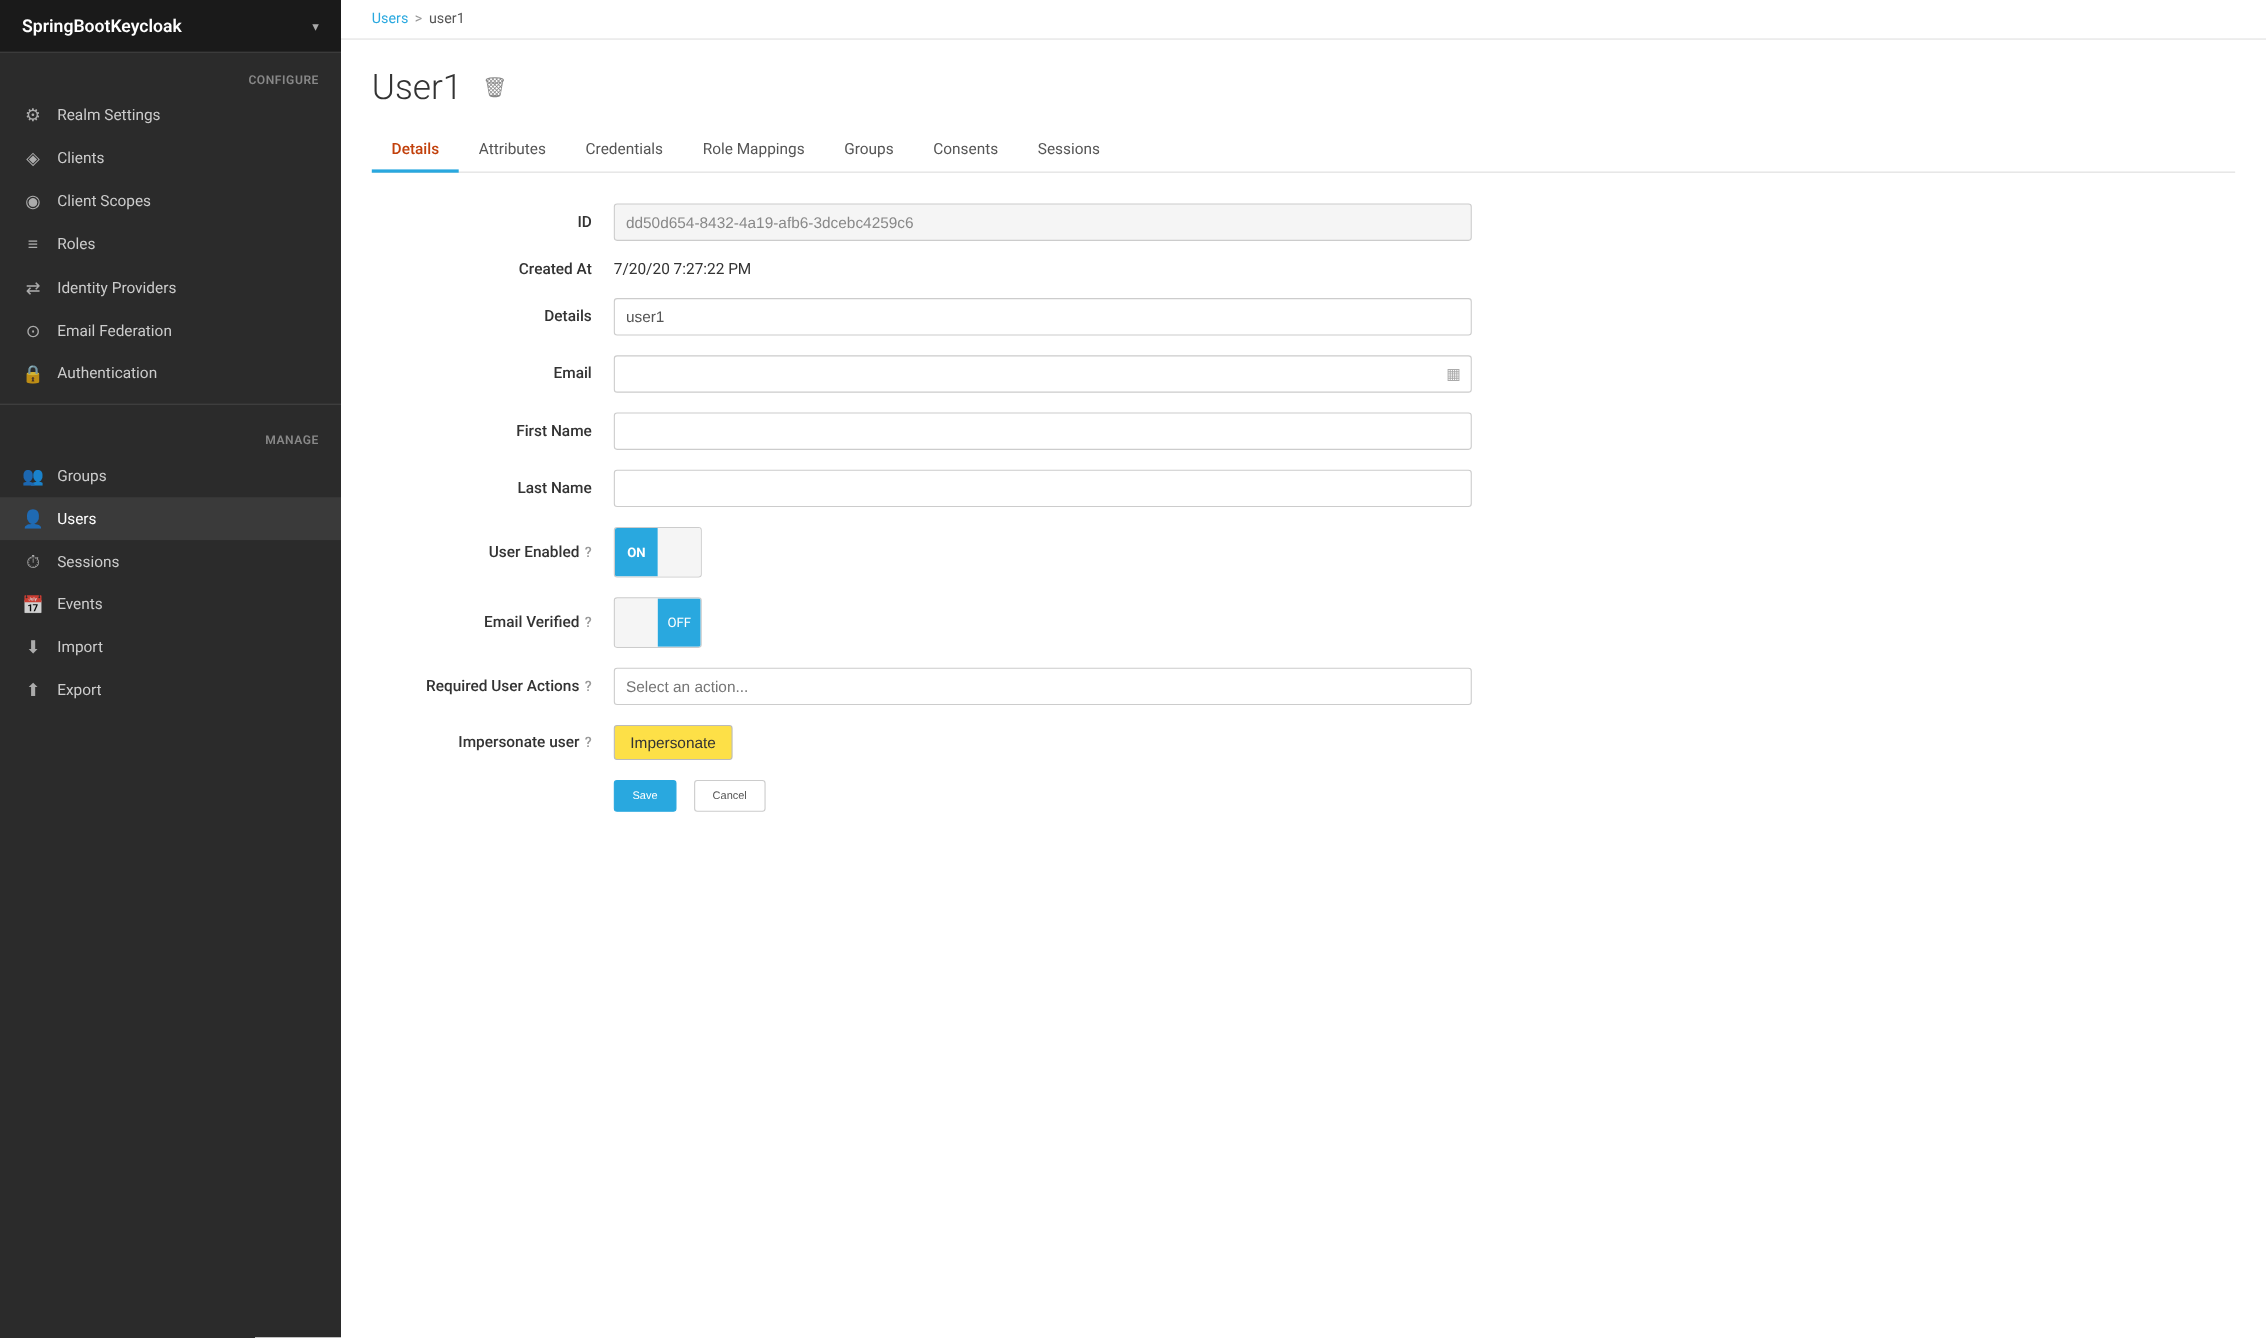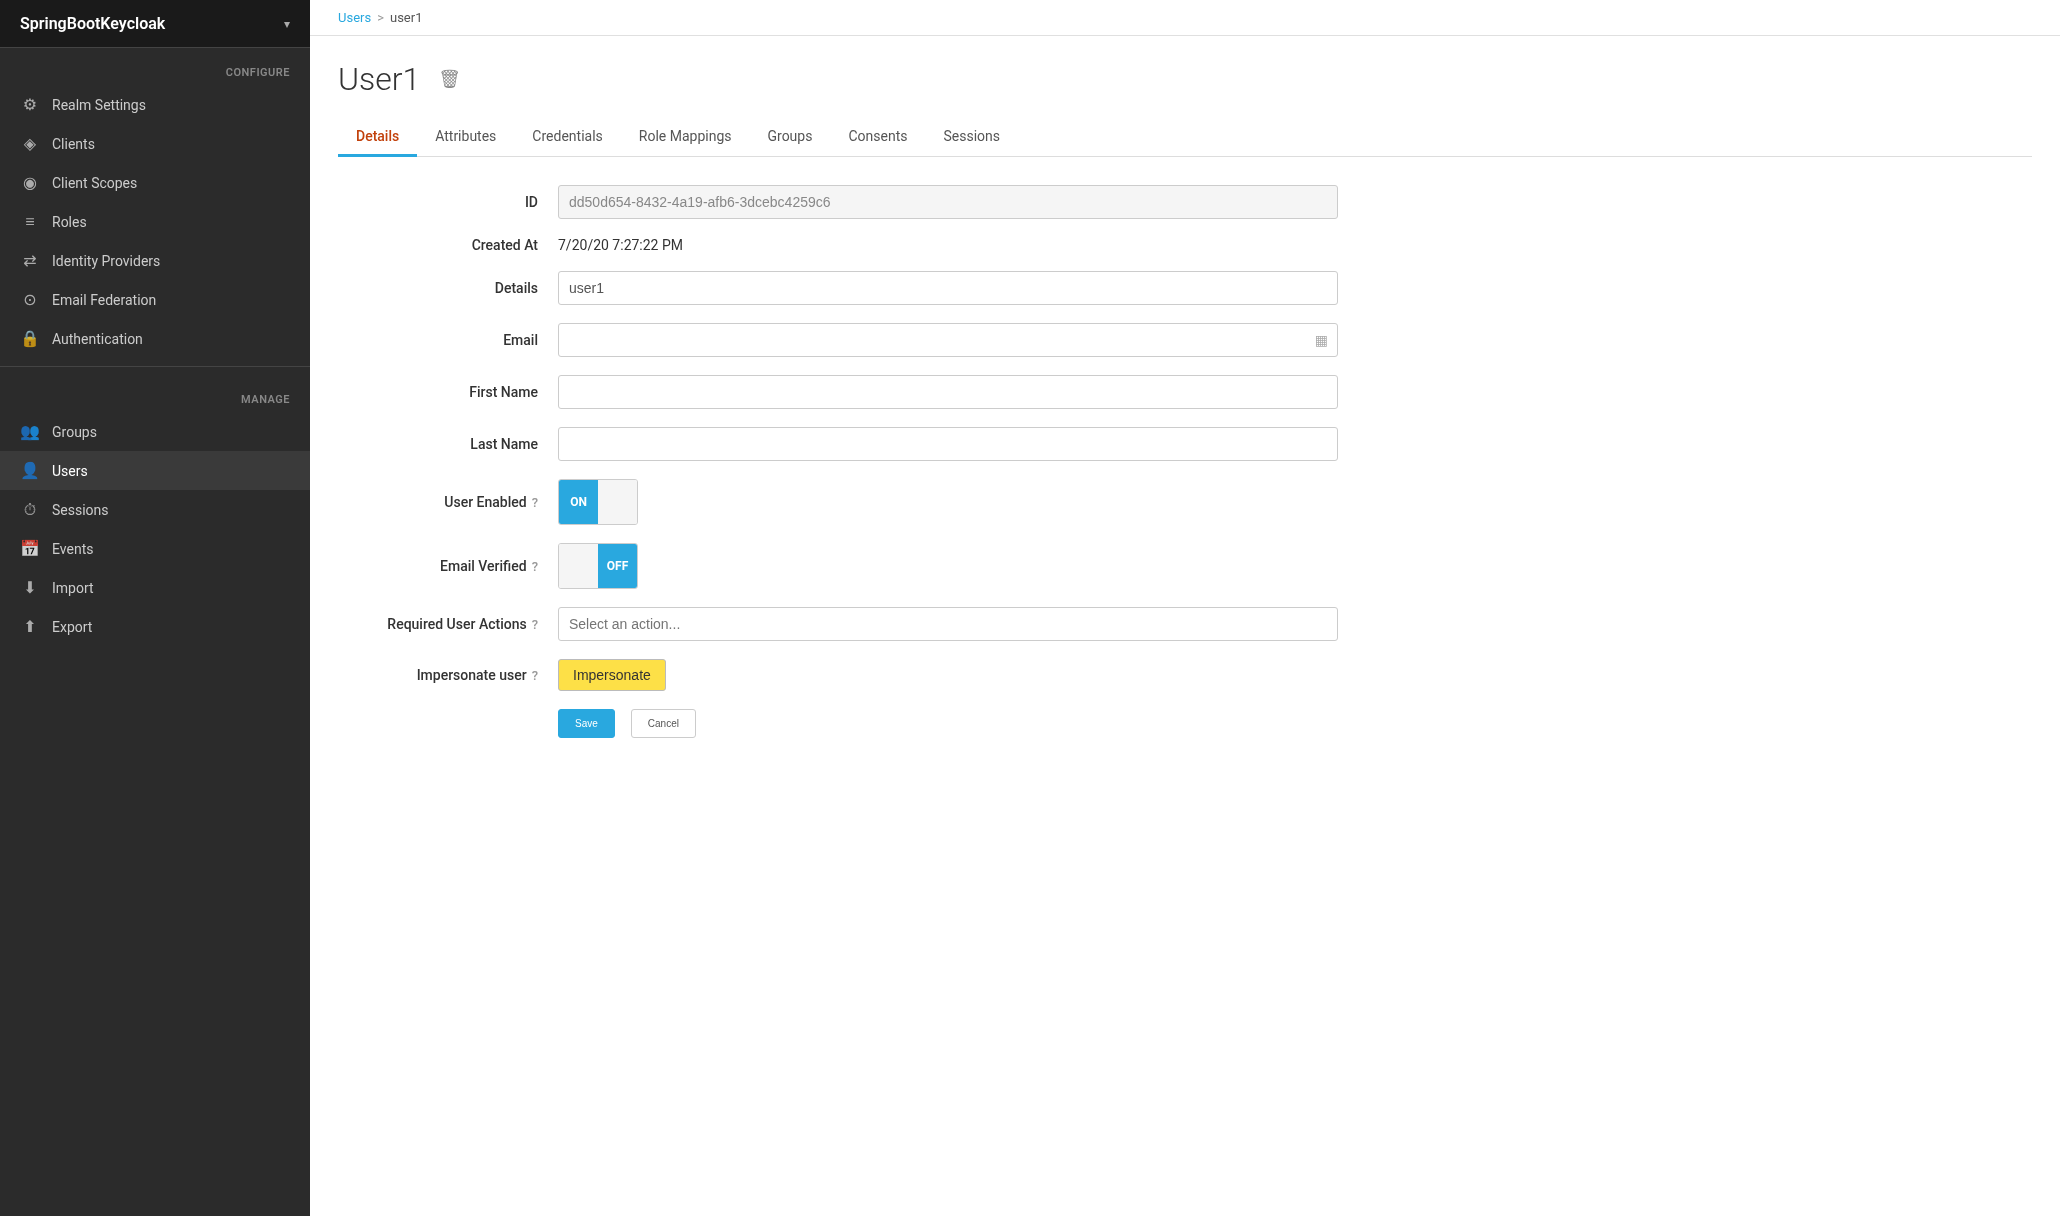--- a/index.html
+++ b/index.html
@@ -210,21 +210,21 @@
       cursor: pointer;
     }
     .toggle-on.active { background: #29a8df; color: #fff; }
     .toggle-on.inactive { background: #f5f5f5; color: #888; }
     .toggle-off {
       flex: 1;
       display: flex;
       align-items: center;
       justify-content: center;
       font-size: 12px;
-      font-weight: 700;
+      font-weight: 400;
       height: 100%;
       cursor: pointer;
     }
     .toggle-off.active { background: #29a8df; color: #fff; }
     .toggle-off.inactive { background: #f5f5f5; color: #aaa; }
 
     
     .btn {
       padding: 8px 16px;
       border-radius: 3px;

